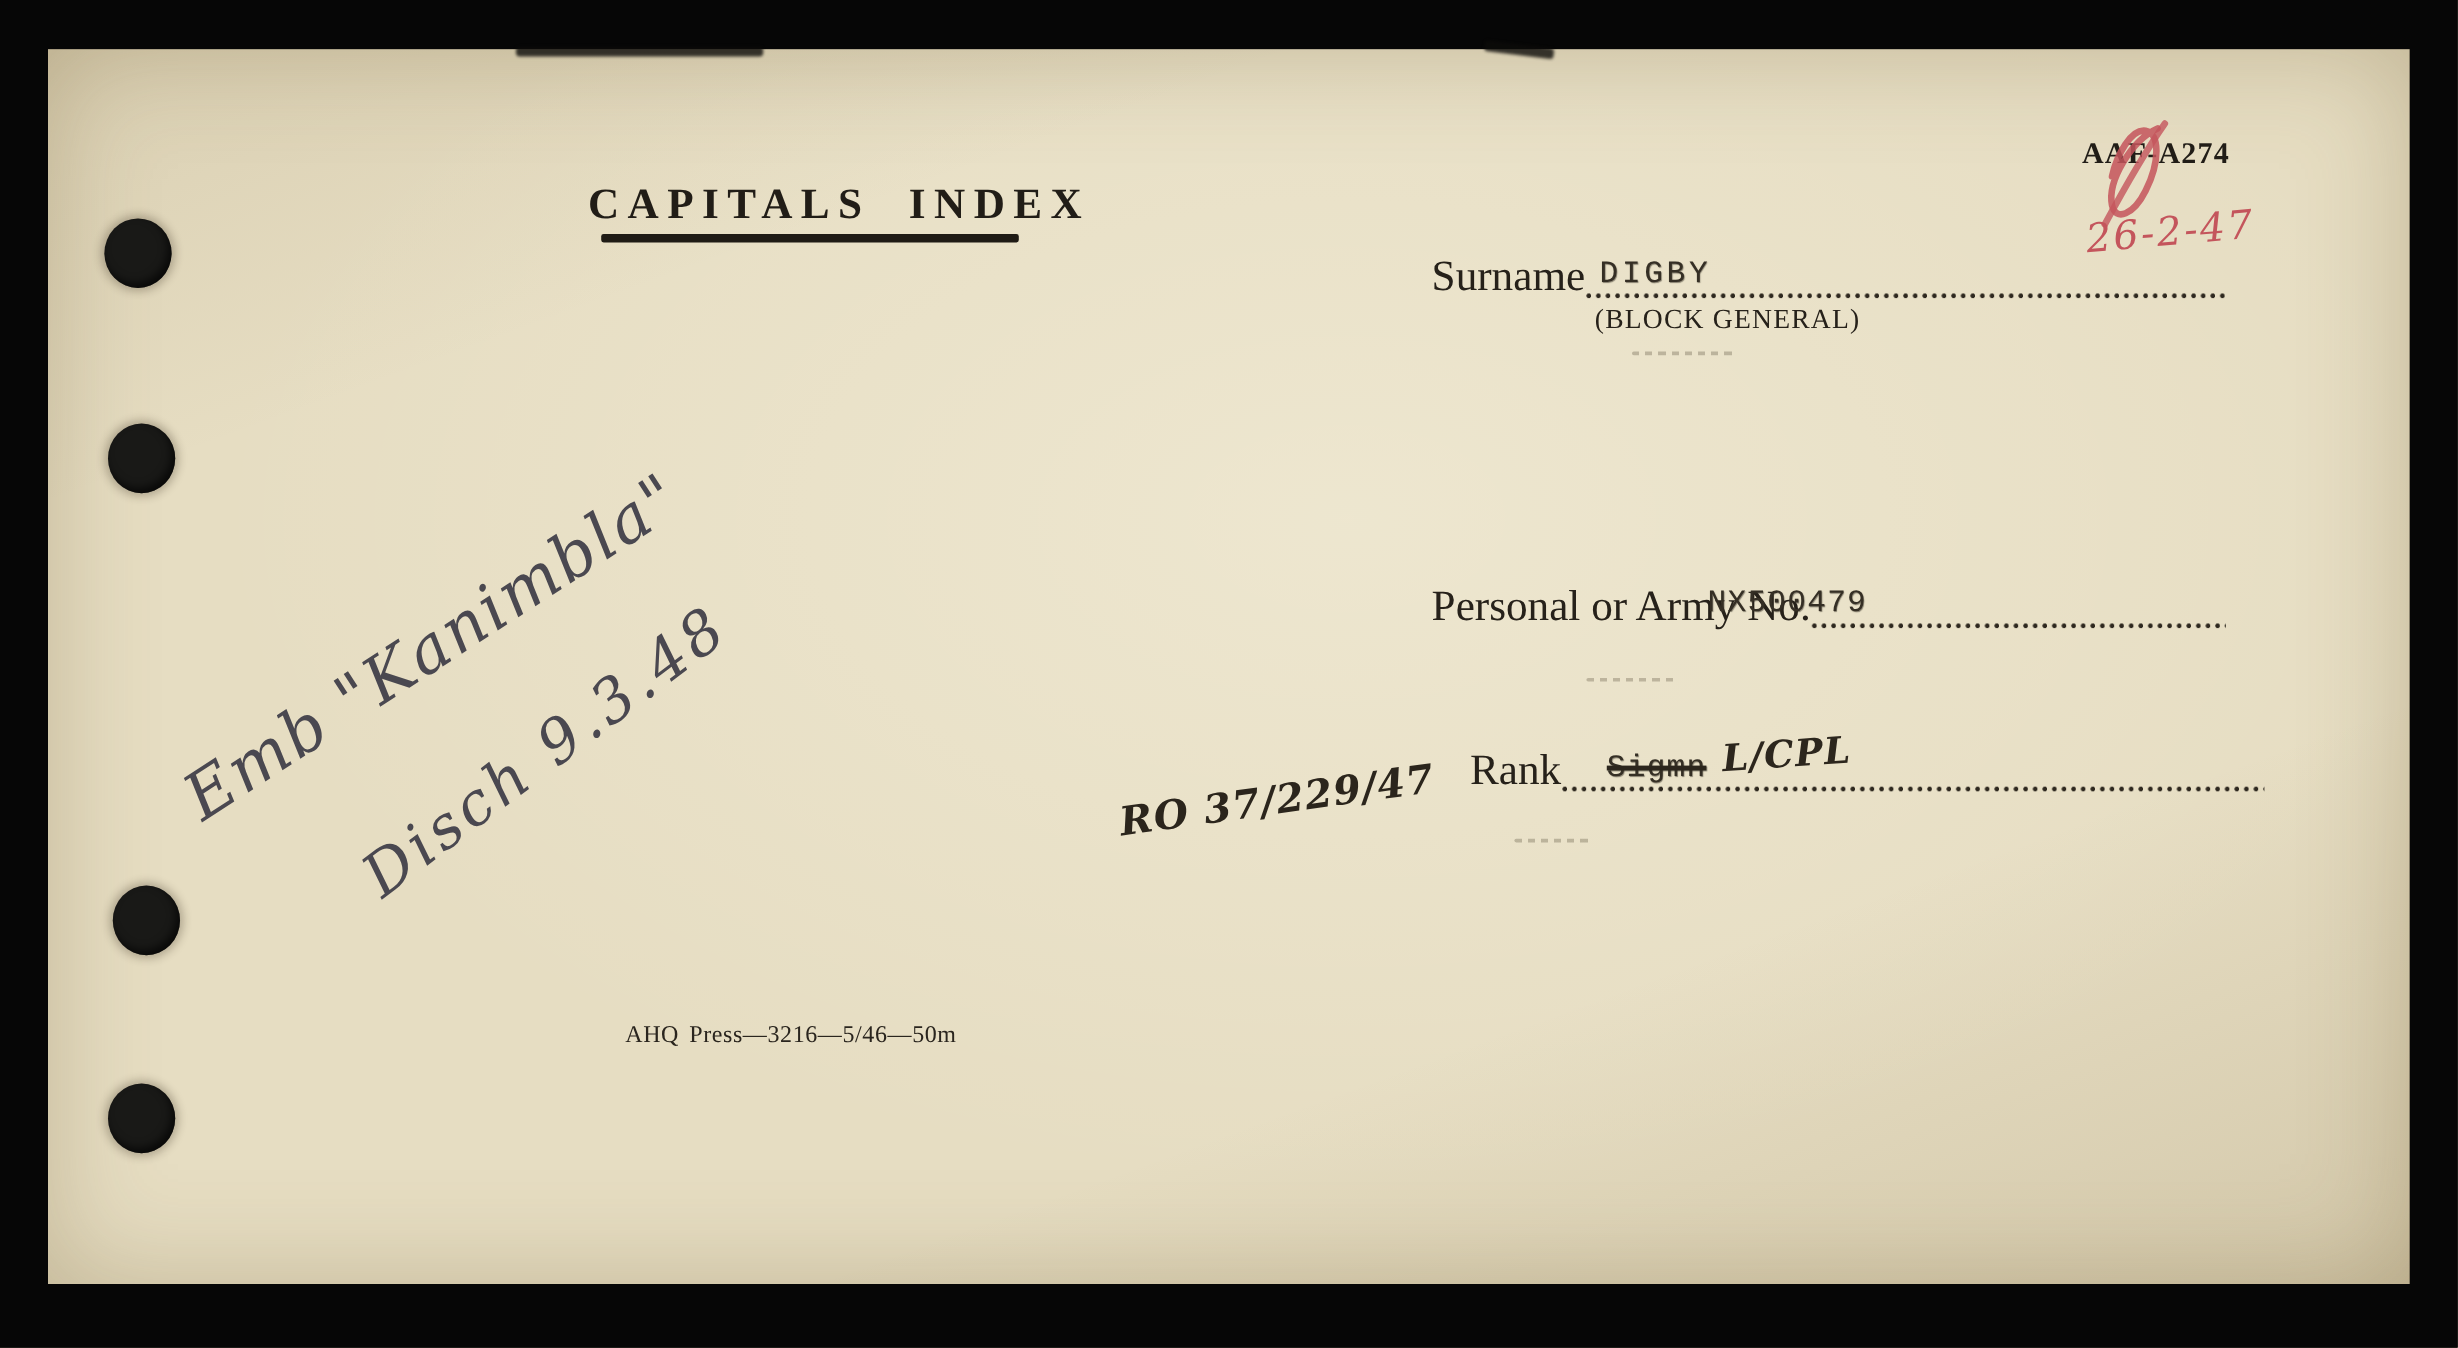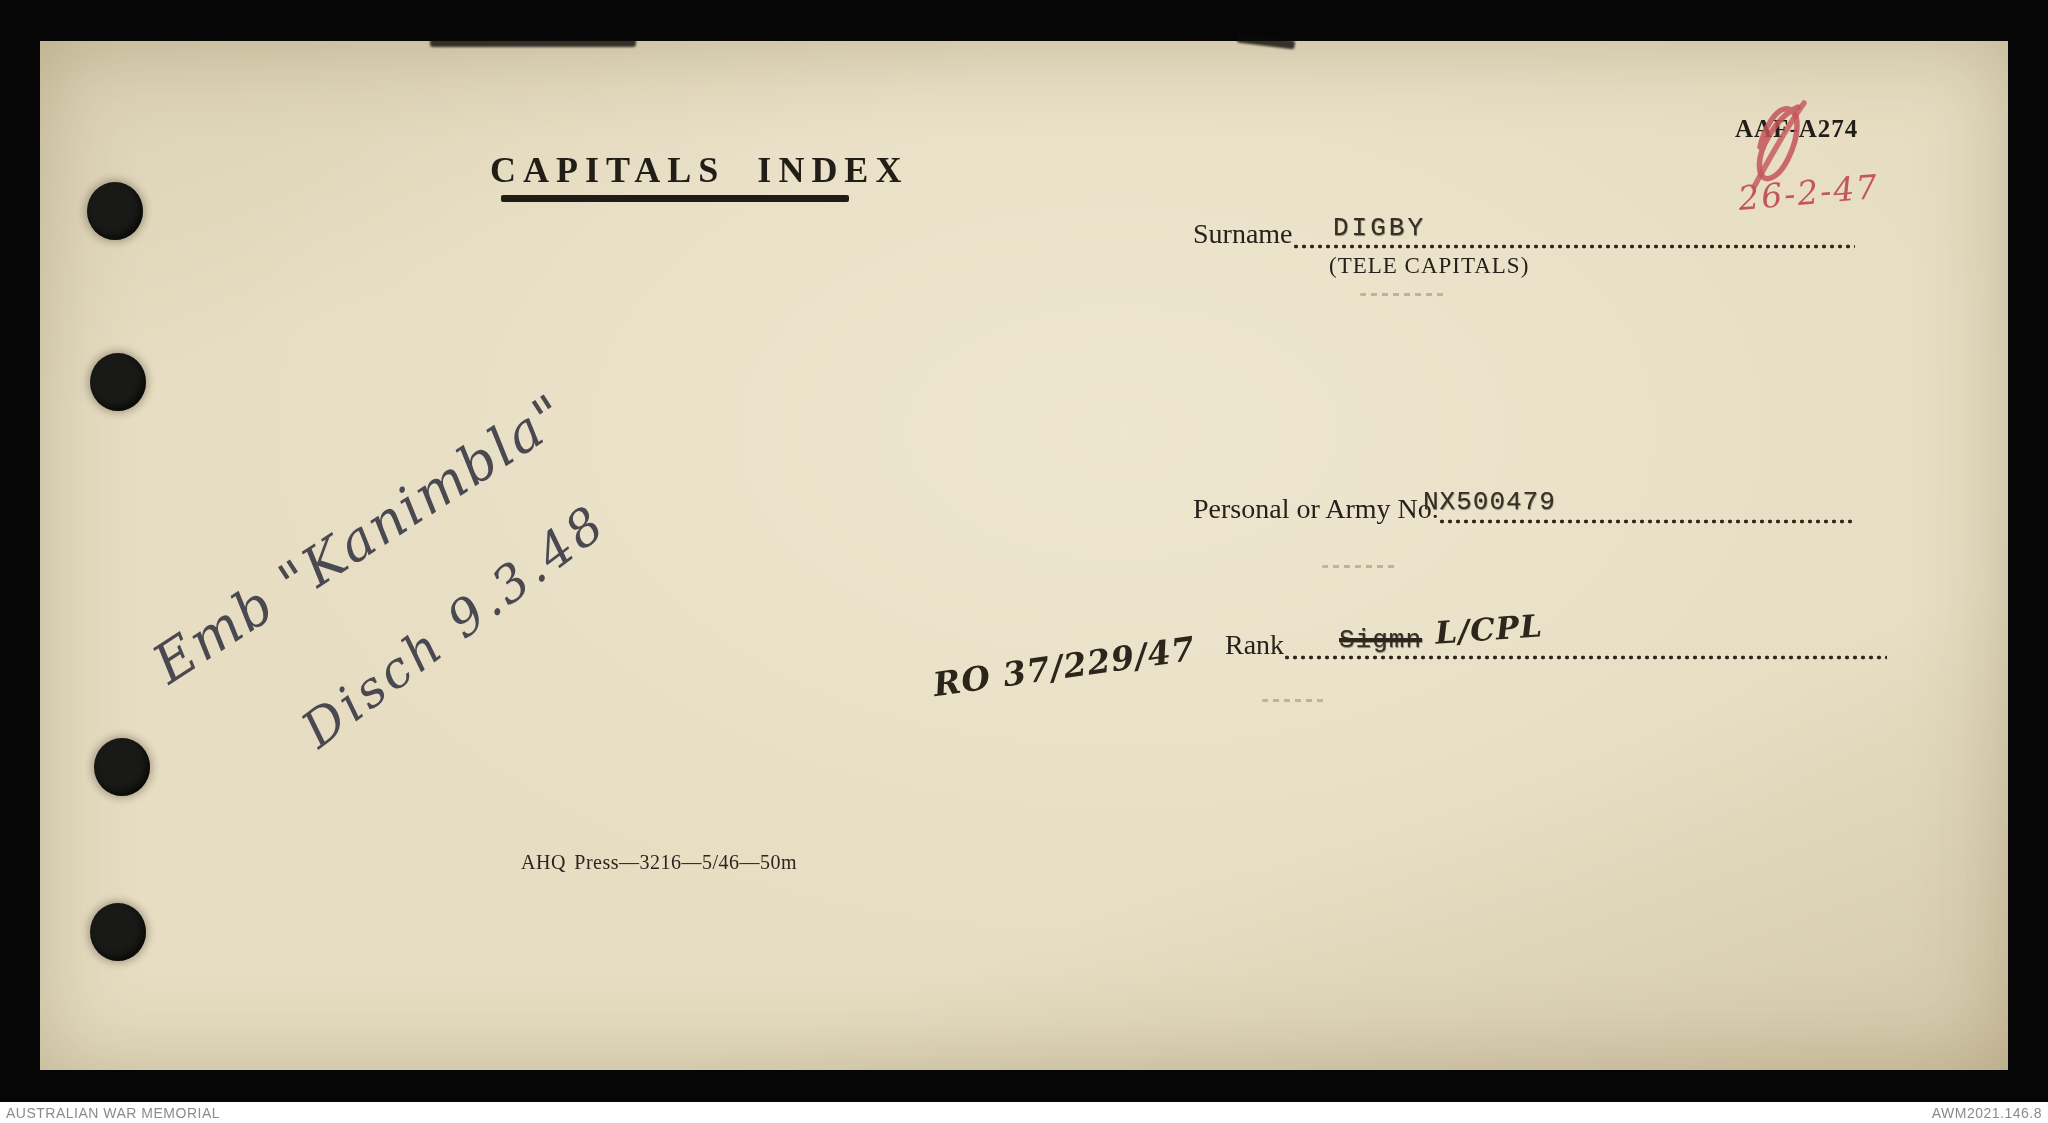--- a/index.html
+++ b/index.html
@@ -38,21 +38,21 @@
              letter-spacing:1px;color:#211d17;}
   .red-initial{position:absolute;left:1698px;top:58px;width:88px;height:96px;}
   .red-date{position:absolute;left:1698px;top:132px;font-size:33px;font-style:italic;
             color:#c4555c;transform:rotate(-5deg);font-family:"DejaVu Serif",serif;
             letter-spacing:2px;white-space:nowrap;}
 
   
   .field-row{position:absolute;left:1153px;width:662px;height:38px;display:flex;align-items:flex-end;}
   .row-surname{top:172px;} .row-othernames{top:310px;} .row-armyno{top:447px;}
   .row-rank{top:583px;margin-left:32px;} .row-unit{top:719px;}
-  .field-label{font-size:28px;color:#26211a;white-space:nowrap;line-height:1;padding-bottom:3px;}
+  .field-label{font-size:36px;color:#26211a;white-space:nowrap;line-height:1;padding-bottom:3px;}
   .leader{flex:1;height:7px;margin-bottom:1px;
           background-image:radial-gradient(circle at 3px 3.5px, #2e281f 1.7px, rgba(0,0,0,0) 2.2px);
           background-size:8px 7px;background-repeat:repeat-x;}
   .typed{position:absolute;font-family:"Liberation Mono","DejaVu Sans Mono",monospace;
          font-size:26px;color:#352f25;letter-spacing:1px;white-space:nowrap;
          text-shadow:0.6px 0.8px 0.8px rgba(53,47,37,0.55);}
   .v-surname{left:140px;bottom:8px;letter-spacing:3px;}
   .sub-label{position:absolute;left:136px;top:40px;font-size:23px;letter-spacing:1px;color:#26211a;
              white-space:nowrap;}
   .v-othernames{left:157px;bottom:8px;}
@@ -117,21 +117,21 @@
     <svg class="red-initial" viewBox="0 0 88 96">
       <path d="M60 8 C38 18 18 52 22 72 C25 86 40 80 50 60 C62 36 62 12 50 10 C38 8 26 30 22 48" fill="none" stroke="#c4555c" stroke-width="5.5" stroke-linecap="round" opacity="0.85"></path>
       <path d="M66 4 C52 24 30 62 16 88" fill="none" stroke="#c4555c" stroke-width="5.5" stroke-linecap="round" opacity="0.8"></path>
     </svg>
     <div class="red-date">26-2-47</div>
 
     <div class="field-row row-surname">
       <span class="field-label">Surname</span>
       <span class="leader"></span>
       <span class="typed v-surname">DIGBY</span>
-      <span class="sub-label">(TELE CAPITALS)</span>
+      <span class="sub-label">(BLOCK GENERAL)</span>
     </div>
 
 
     <div class="field-row row-armyno">
       <span class="field-label">Personal or Army No.</span>
       <span class="leader"></span>
       <span class="typed v-armyno">NX500479</span>
     </div>
 
     <div class="field-row row-rank">
@@ -146,18 +146,14 @@
     <div class="smudge smudge-2"></div>
     <div class="smudge smudge-3"></div>
 
     <div class="hand note-emb">Emb "Kanimbla"</div>
     <div class="hand note-disch">Disch 9.3.48</div>
     <div class="hand note-ro">RO 37/229/47</div>
 
     <div class="print-note">AHQ Press—3216—5/46—50m</div>
   </div>
 
-  <div class="archive-bar">
-    <span>AUSTRALIAN WAR MEMORIAL</span>
-    <span>AWM2021.146.8</span>
-  </div>
 
 </div>
 
 </body></html>

